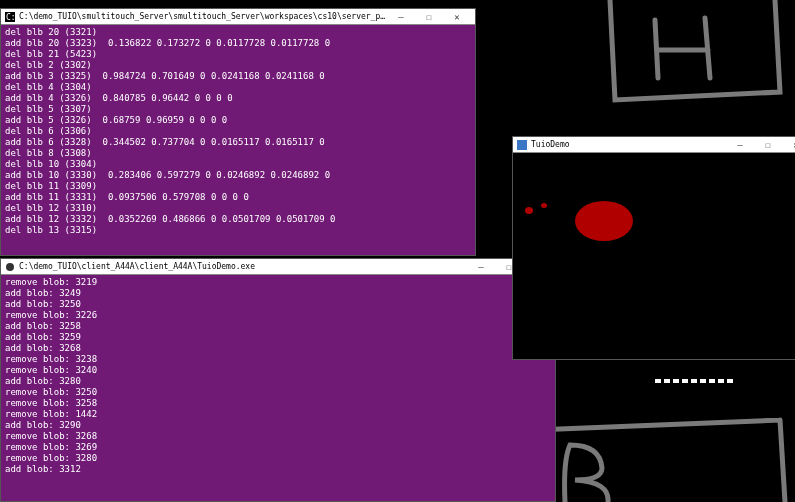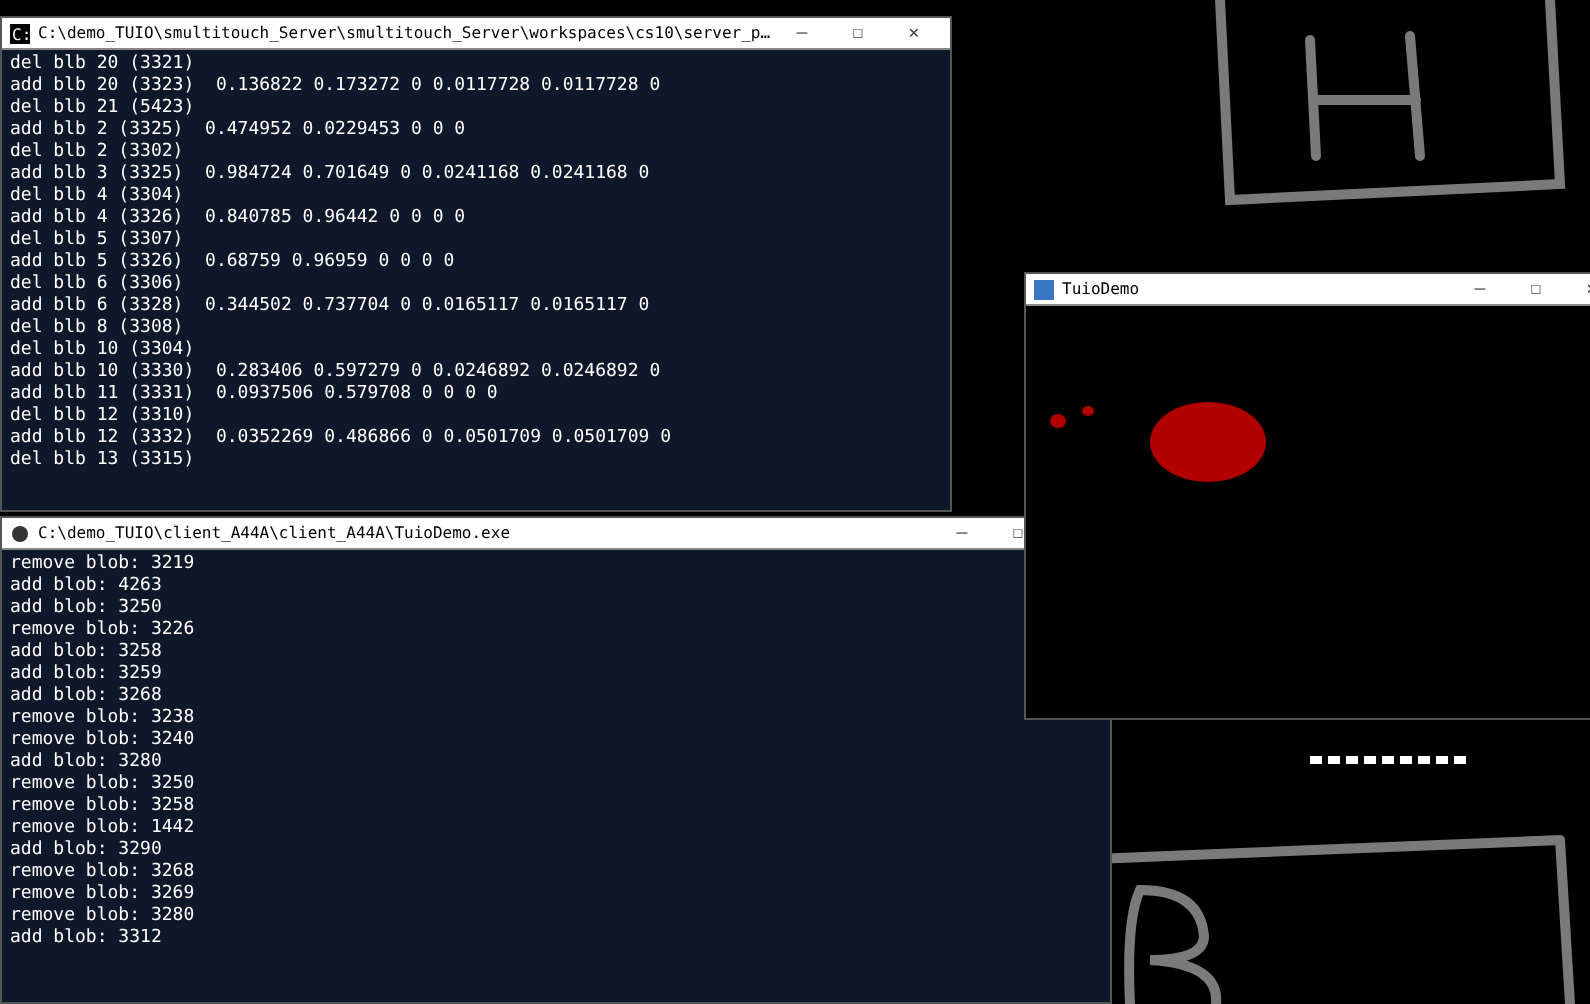--- a/index.html
+++ b/index.html
@@ -3,21 +3,21 @@
 <meta charset="utf-8">
 <style>
   *{box-sizing:border-box;margin:0;padding:0}
   body{background:#000;font-family:Consolas,monospace;font-size:9px;color:#fff;width:795px;height:502px;overflow:hidden;position:relative}
   .win{position:absolute;border:1px solid #555}
   .titlebar{background:#fff;color:#000;height:16px;display:flex;align-items:center;padding:0 4px;border-bottom:1px solid #888}
   .titlebar .icon{width:10px;height:10px;margin-right:4px;display:inline-block}
   .titlebar .title{flex:1;white-space:nowrap;overflow:hidden;text-overflow:ellipsis;font-size:8px}
   .titlebar .ctrls{display:flex;gap:0}
   .titlebar .ctrl{width:28px;height:15px;display:flex;align-items:center;justify-content:center;font-size:9px;color:#444}
-  .console{background:#0f172a;color:#fff;padding:2px 4px;overflow:hidden;font-size:9px;line-height:11px;height:calc(100% - 16px)}
+  .console{background:#701a75;color:#fff;padding:2px 4px;overflow:hidden;font-size:9px;line-height:11px;height:calc(100% - 16px)}
   .line{white-space:pre}
   .canvas{background:#fff;height:calc(100% - 16px);position:relative;overflow:hidden}
   .bg-draw{position:absolute;inset:0}
   .bg-draw svg{width:100%;height:100%}
   .blob{position:absolute;background:#b00000;border-radius:50%}
   .dots{position:absolute}
   .dots span{display:inline-block;width:6px;height:4px;background:#fff;margin-right:3px}
 </style>
 </head>
 <body>
@@ -51,32 +51,32 @@
     <div class="ctrls">
       <div class="ctrl">—</div>
       <div class="ctrl">☐</div>
       <div class="ctrl">✕</div>
     </div>
   </div>
   <div class="console" id="server-lines">
       <div class="line">del blb 20 (3321)</div>
       <div class="line">add blb 20 (3323)  0.136822 0.173272 0 0.0117728 0.0117728 0</div>
       <div class="line">del blb 21 (5423)</div>
-      <div class="line">add blb 2 (3325)  0.474952 0.0229453 0 0 0</div>
       <div class="line">del blb 2 (3302)</div>
       <div class="line">add blb 3 (3325)  0.984724 0.701649 0 0.0241168 0.0241168 0</div>
       <div class="line">del blb 4 (3304)</div>
       <div class="line">add blb 4 (3326)  0.840785 0.96442 0 0 0 0</div>
       <div class="line">del blb 5 (3307)</div>
       <div class="line">add blb 5 (3326)  0.68759 0.96959 0 0 0 0</div>
       <div class="line">del blb 6 (3306)</div>
       <div class="line">add blb 6 (3328)  0.344502 0.737704 0 0.0165117 0.0165117 0</div>
       <div class="line">del blb 8 (3308)</div>
       <div class="line">del blb 10 (3304)</div>
       <div class="line">add blb 10 (3330)  0.283406 0.597279 0 0.0246892 0.0246892 0</div>
+      <div class="line">del blb 11 (3309)</div>
       <div class="line">add blb 11 (3331)  0.0937506 0.579708 0 0 0 0</div>
       <div class="line">del blb 12 (3310)</div>
       <div class="line">add blb 12 (3332)  0.0352269 0.486866 0 0.0501709 0.0501709 0</div>
       <div class="line">del blb 13 (3315)</div>
     </div>
 </div>
 
 <div class="win" style="left:0;top:258px;width:556px;height:244px">
   <div class="titlebar">
     <span class="icon">
@@ -86,21 +86,21 @@
     </span>
     <span class="title">C:\demo_TUIO\client_A44A\client_A44A\TuioDemo.exe</span>
     <div class="ctrls">
       <div class="ctrl">—</div>
       <div class="ctrl">☐</div>
       <div class="ctrl">✕</div>
     </div>
   </div>
   <div class="console" id="client-lines">
       <div class="line">remove blob: 3219</div>
-      <div class="line">add blob: 4263</div>
+      <div class="line">add blob: 3249</div>
       <div class="line">add blob: 3250</div>
       <div class="line">remove blob: 3226</div>
       <div class="line">add blob: 3258</div>
       <div class="line">add blob: 3259</div>
       <div class="line">add blob: 3268</div>
       <div class="line">remove blob: 3238</div>
       <div class="line">remove blob: 3240</div>
       <div class="line">add blob: 3280</div>
       <div class="line">remove blob: 3250</div>
       <div class="line">remove blob: 3258</div>

